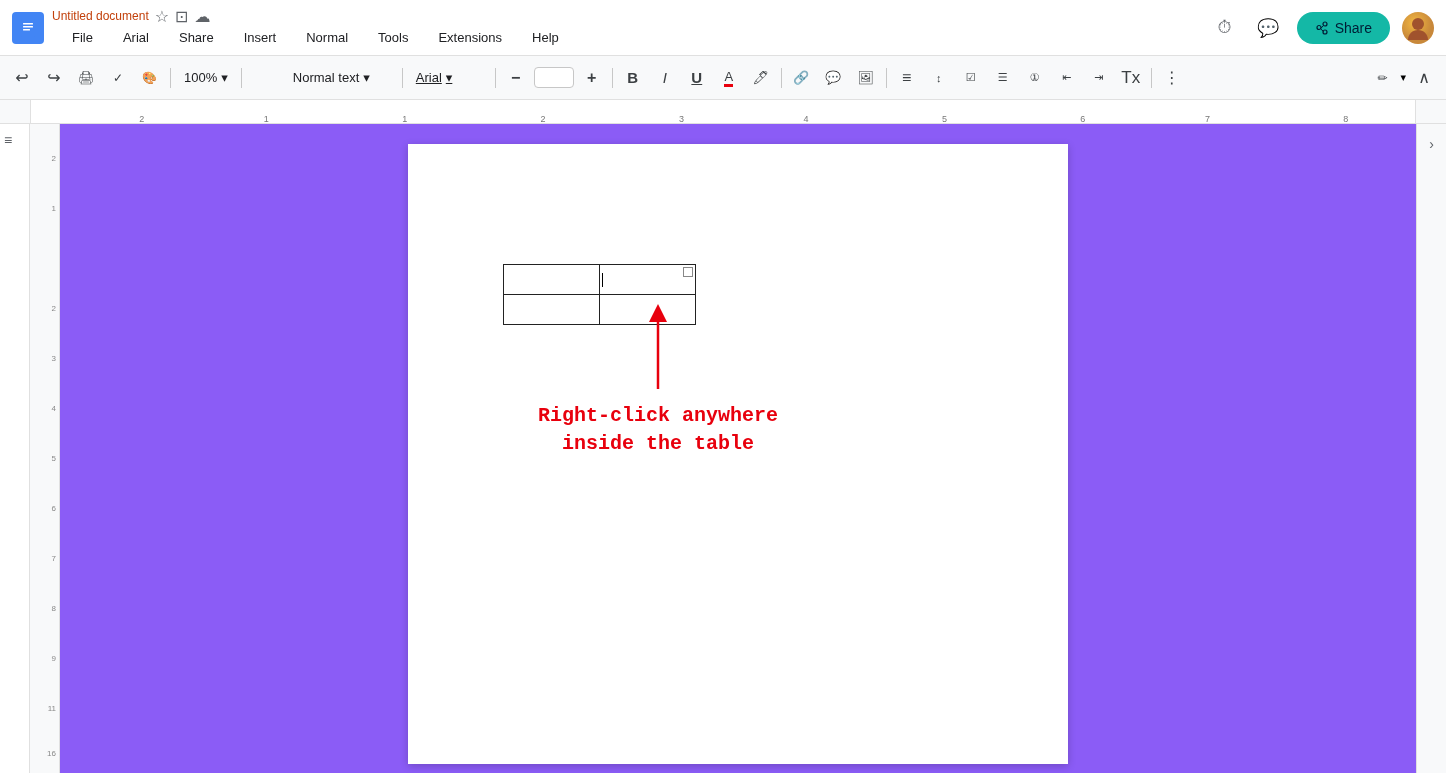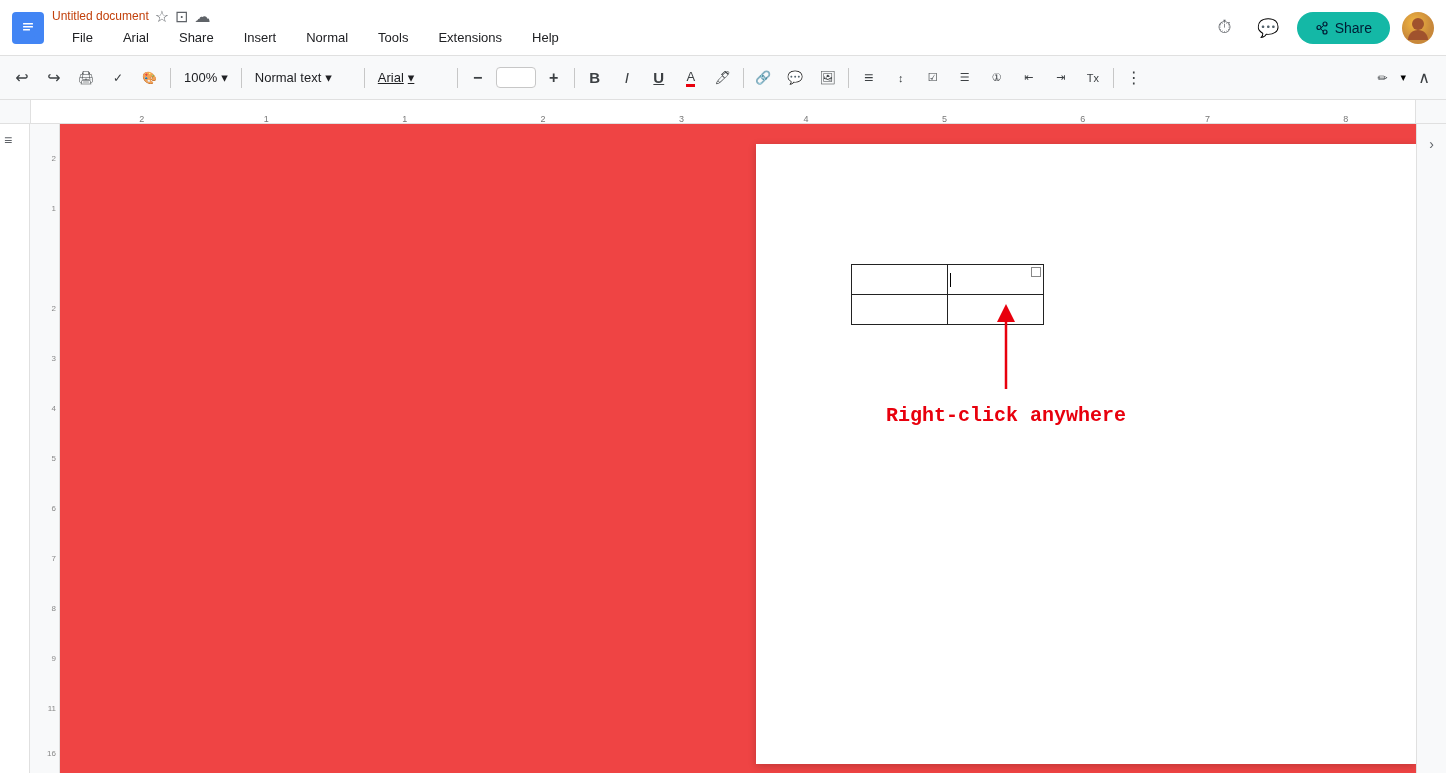--- a/index.html
+++ b/index.html
@@ -129,24 +129,24 @@
       position: relative;
       overflow: hidden;
     }
     .vruler-mark {
       position: absolute; right: 3px; font-size: 8px; color: #888;
     }
 
     
     #doc-area {
       flex: 1;
-      background: #ef4444;
+      background: #8b5cf6;
       overflow-y: auto;
       display: flex;
-      justify-content: flex-end;
+      justify-content: center;
       padding: 20px 0;
     }
 
     #page {
       width: 660px;
       min-height: 620px;
       background: white;
       box-shadow: 0 2px 8px rgba(0,0,0,0.2);
       position: relative;
       padding: 40px 60px;
@@ -278,21 +278,21 @@
   <button class="toolbar-btn">↪</button>
   <button class="toolbar-btn" style="font-size:13px;">🖨</button>
   <button class="toolbar-btn" style="font-size:12px;">✓</button>
   <button class="toolbar-btn" style="font-size:12px;">🎨</button>
   <div class="toolbar-separator"></div>
   <div class="toolbar-select">
     <span>100%</span>
     <span>▾</span>
   </div>
   <div class="toolbar-separator"></div>
-  <div class="toolbar-select" style="min-width:110px;">
+  <div class="toolbar-select" style="min-width:110px;margin-left:38px;">
     <span>Normal text</span>
     <span>▾</span>
   </div>
   <div class="toolbar-separator"></div>
   <div class="toolbar-select" style="min-width:80px;text-decoration:underline;">
     <span>Arial</span>
     <span>▾</span>
   </div>
   <div class="toolbar-separator"></div>
   <button class="toolbar-btn" style="font-size:16px; font-weight:bold;">−</button>
@@ -311,21 +311,21 @@
   <button class="toolbar-btn" style="font-size:13px;">💬</button>
   <button class="toolbar-btn" style="font-size:13px;">🖼</button>
   <div class="toolbar-separator"></div>
   <button class="toolbar-btn">≡</button>
   <button class="toolbar-btn" style="font-size:11px;">↕</button>
   <button class="toolbar-btn" style="font-size:11px;">☑</button>
   <button class="toolbar-btn" style="font-size:11px;">☰</button>
   <button class="toolbar-btn" style="font-size:11px;">①</button>
   <button class="toolbar-btn" style="font-size:11px;">⇤</button>
   <button class="toolbar-btn" style="font-size:11px;">⇥</button>
-  <button class="toolbar-btn" style="font-size:11px;">Tx</button>
+  <button class="toolbar-btn" style="font-size:17px;">Tx</button>
   <div class="toolbar-separator"></div>
   <button class="toolbar-btn">⋮</button>
   <div style="flex:1"></div>
   <button class="toolbar-btn" style="font-size:12px;">✏</button>
   <span style="font-size:11px; cursor:pointer;">▾</span>
   <button class="toolbar-btn">∧</button>
 </div>
 
 <div id="ruler">
   <div id="ruler-inner">
@@ -387,20 +387,21 @@
 
         <div style="display:flex; justify-content:center; margin-bottom:4px;">
           <svg width="30" height="90" viewBox="0 0 30 90">
             <line x1="15" y1="85" x2="15" y2="15" stroke="#e8000d" stroke-width="2.5"></line>
             <polygon points="15,0 6,18 24,18" fill="#e8000d"></polygon>
           </svg>
         </div>
 
         <div id="annotation-text">
           <div>Right-click anywhere</div>
+          <div>inside the table</div>
         </div>
       </div>
 
     </div>
   </div>
 
   <div id="right-sidebar">
     <div class="sidebar-btn">›</div>
   </div>
 </div>

